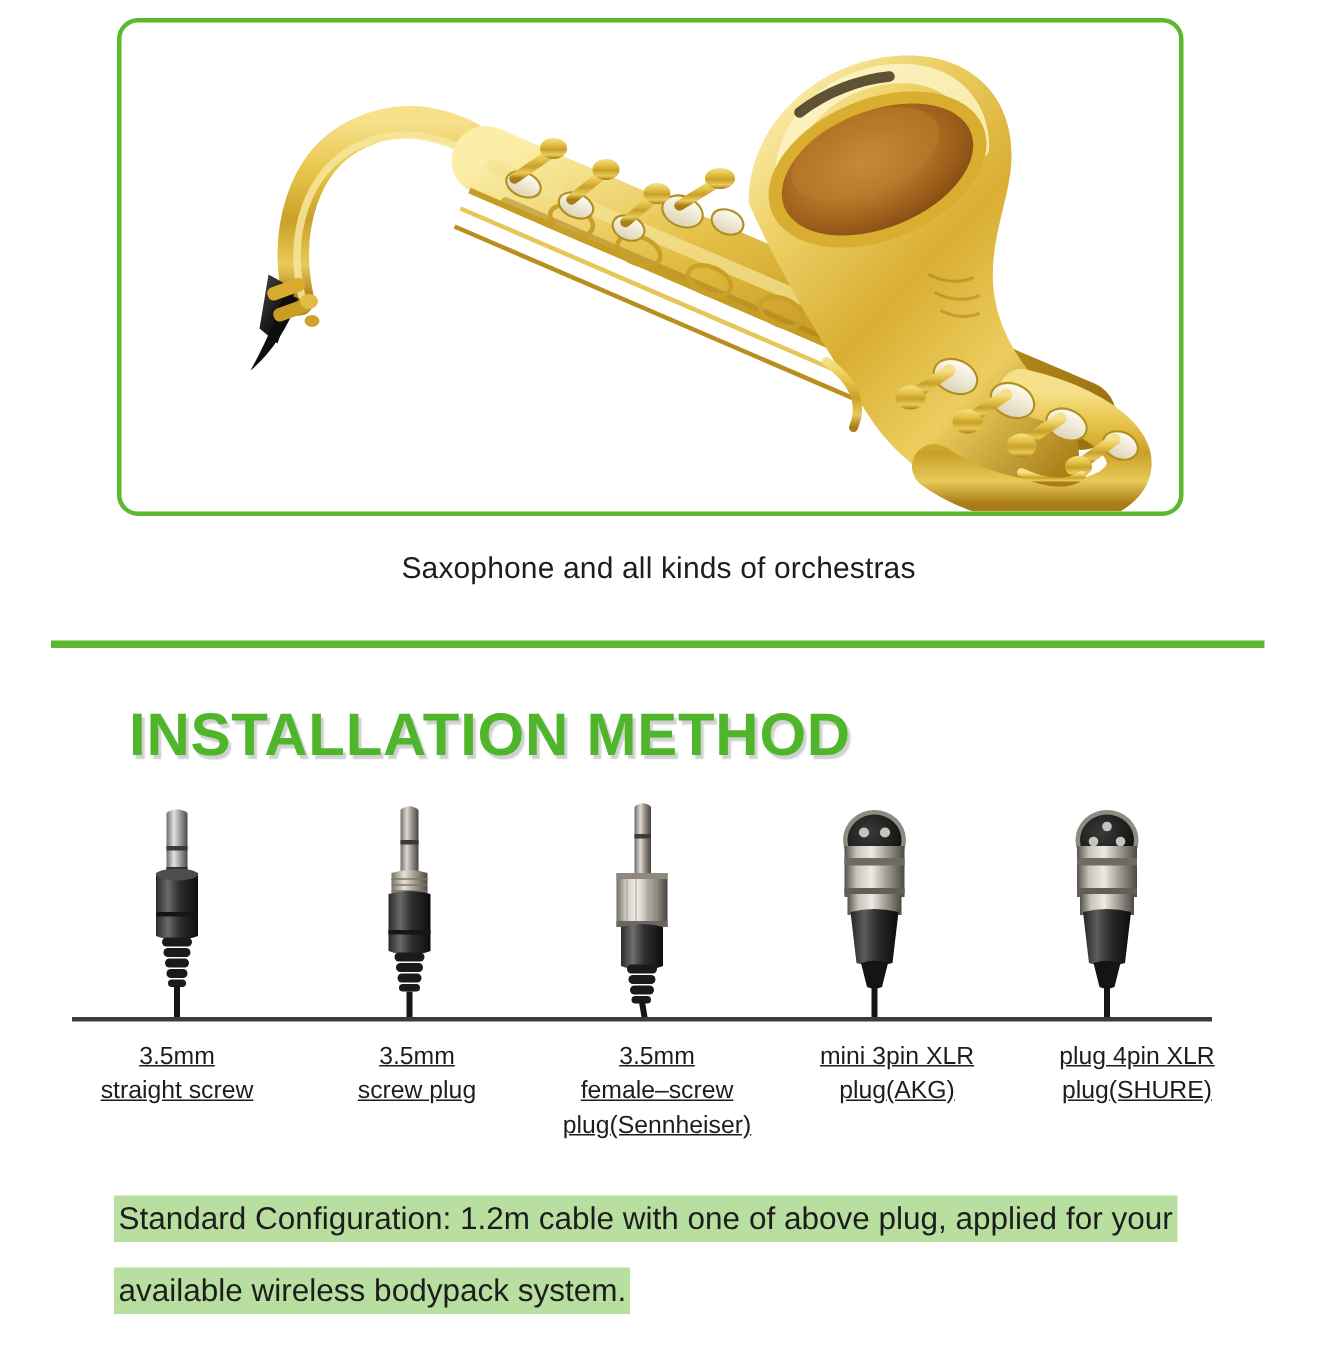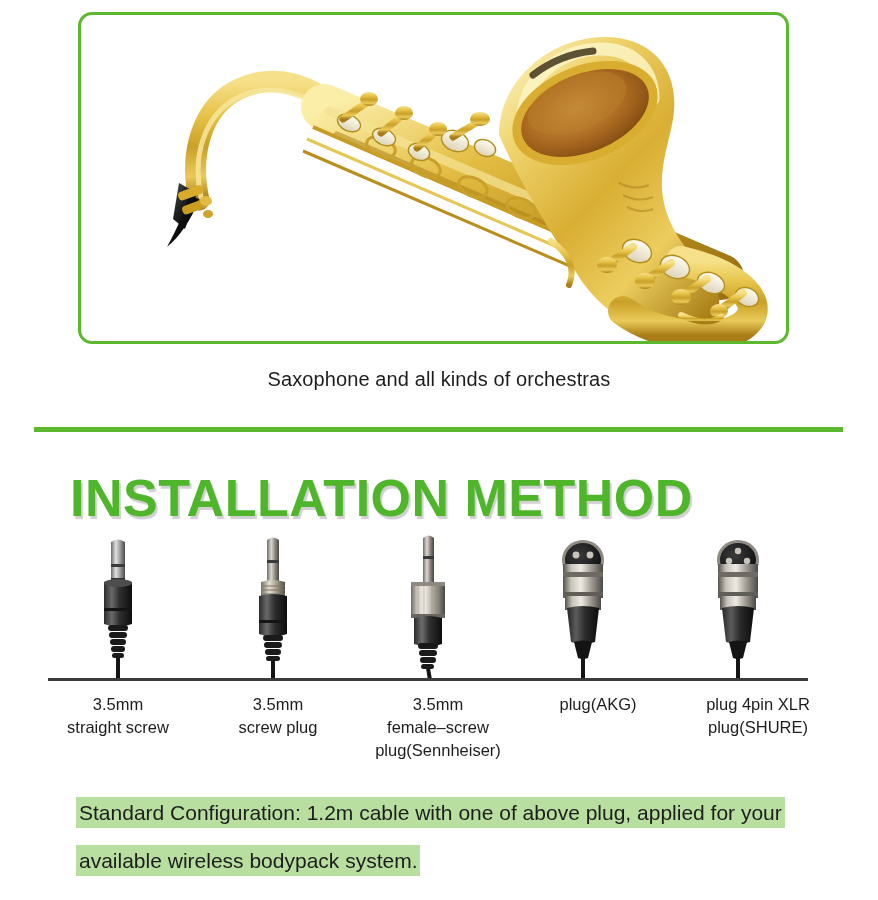--- a/index.html
+++ b/index.html
@@ -54,23 +54,23 @@
     left: 34px;
     top: 427px;
     width: 809px;
     height: 5px;
     background: #5cb82e;
   }
 
   
   .section-heading {
     position: absolute;
-    left: 70px;
+    left: 86px;
     top: 468px;
-    font-size: 52px;
+    font-size: 40px;
     font-weight: bold;
     color: #4fb62b;
     letter-spacing: .5px;
     text-shadow: 2px 3px 1px rgba(170,170,170,.55),
                  1px 1px 0 #ffffff;
     white-space: nowrap;
   }
 
   
   .plug-baseline {
@@ -102,20 +102,21 @@
     top: 693px;
     width: 782px;
     display: flex;
   }
   .plug-label {
     width: 140px;
     text-align: center;
     font-size: 16.5px;
     line-height: 23px;
     color: #1d1d1d;
+    text-decoration: underline;
   }
   .plug-label-gap { width: 20px; }
 
   
   .note {
     position: absolute;
     left: 76px;
     top: 793px;
     width: 740px;
     font-size: 21px;
@@ -510,20 +511,21 @@
     <div>screw plug</div>
   </div>
   <div class="plug-label-gap"></div>
   <div class="plug-label">
     <div>3.5mm</div>
     <div>female–screw</div>
     <div>plug(Sennheiser)</div>
   </div>
   <div class="plug-label-gap"></div>
   <div class="plug-label">
+    <div>mini 3pin XLR</div>
     <div>plug(AKG)</div>
   </div>
   <div class="plug-label-gap"></div>
   <div class="plug-label">
     <div>plug 4pin XLR</div>
     <div>plug(SHURE)</div>
   </div>
 </div>
 
 <div class="note">

